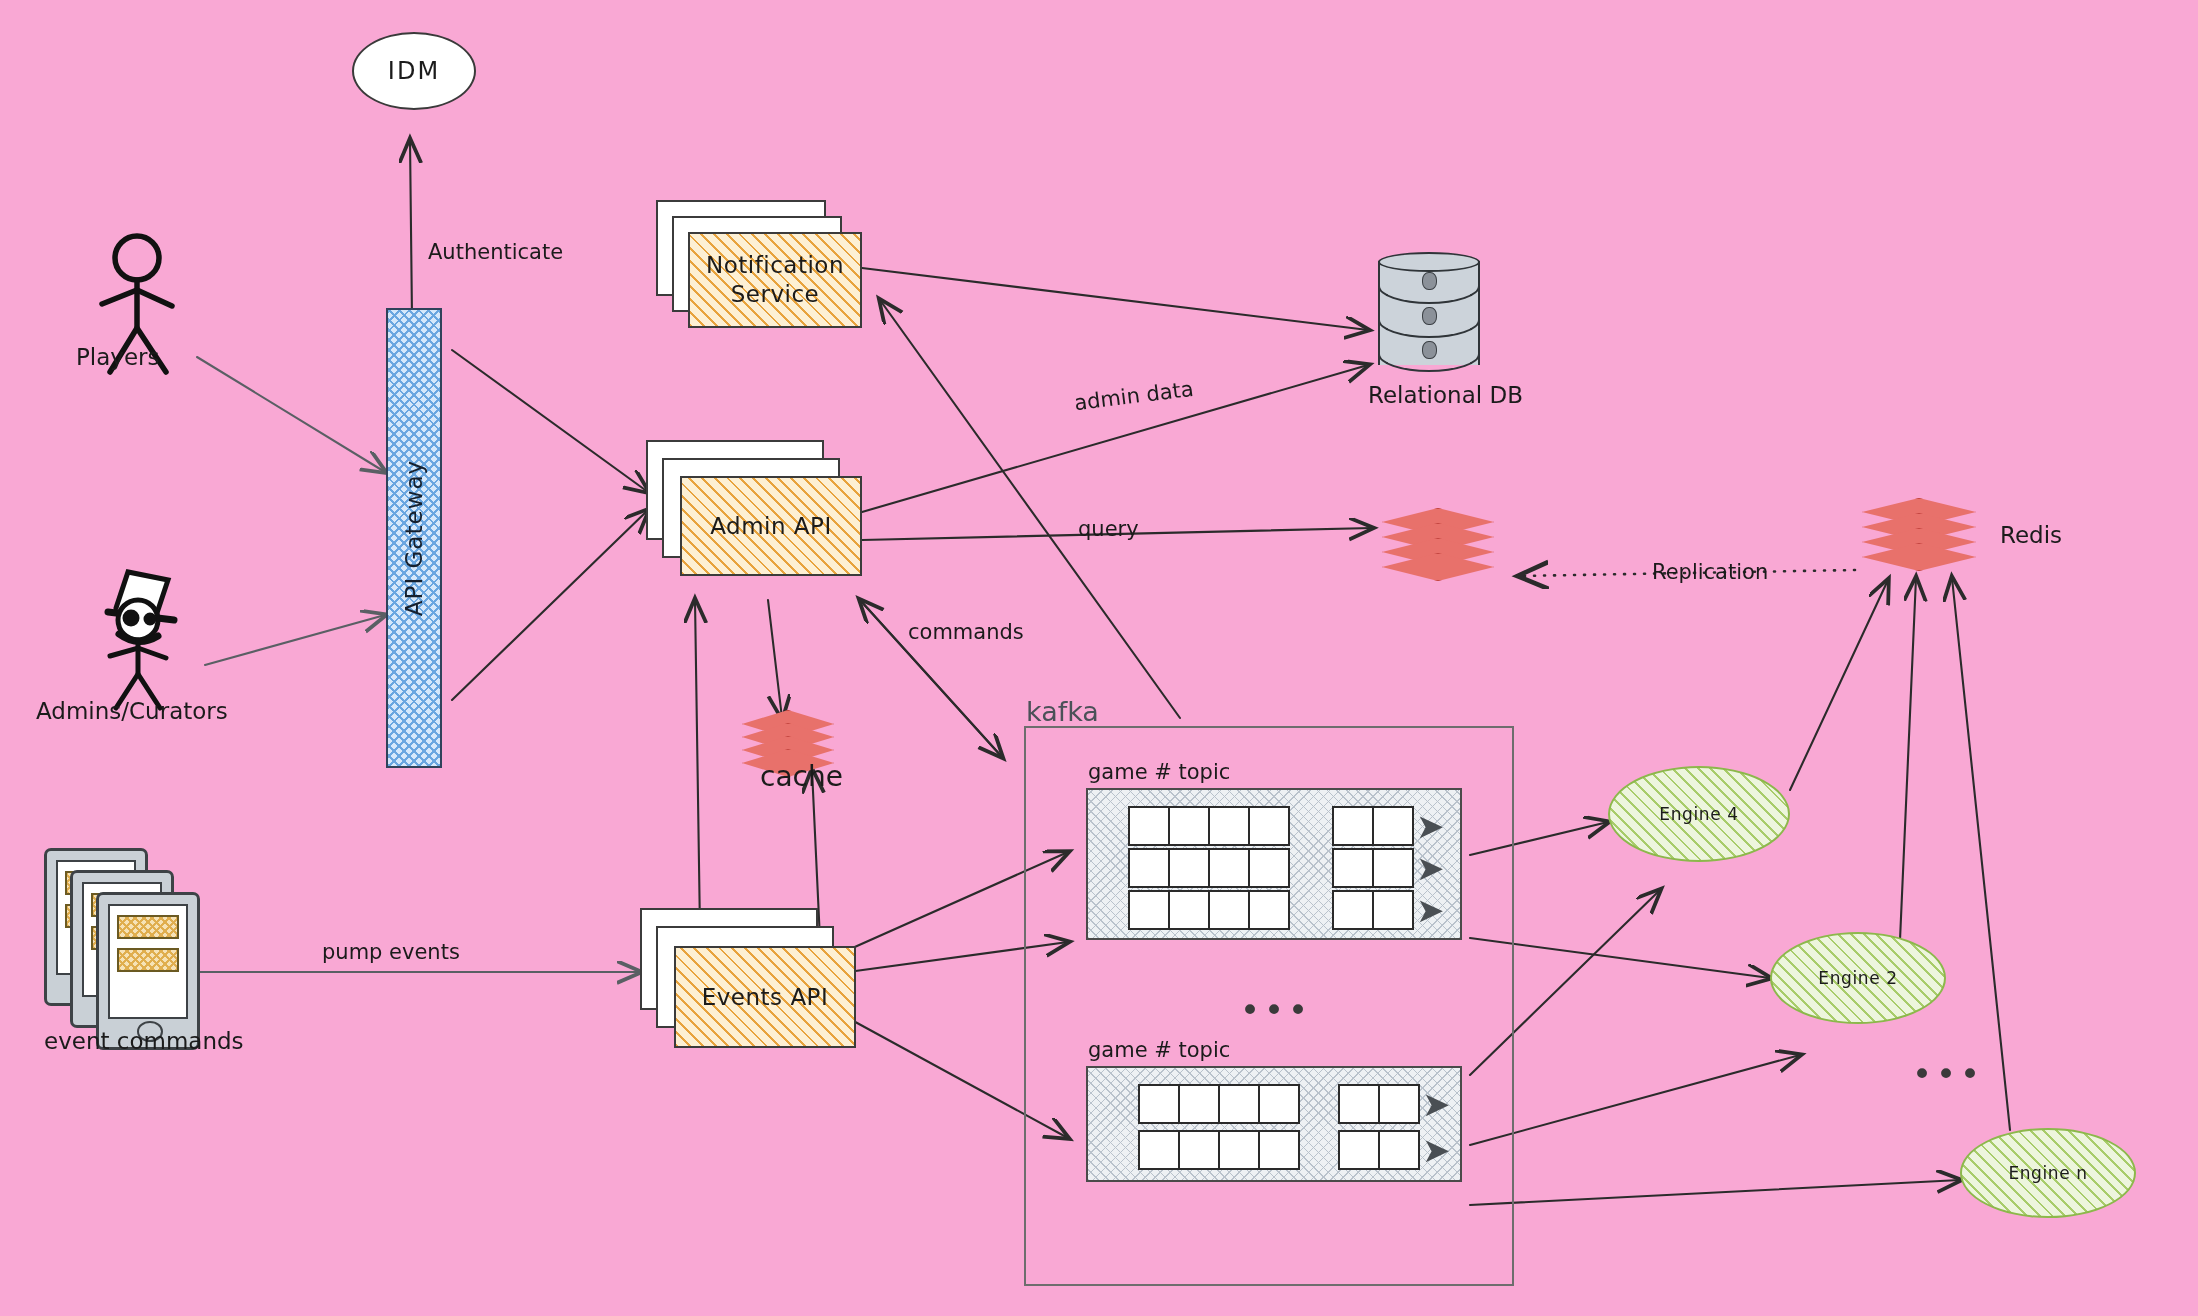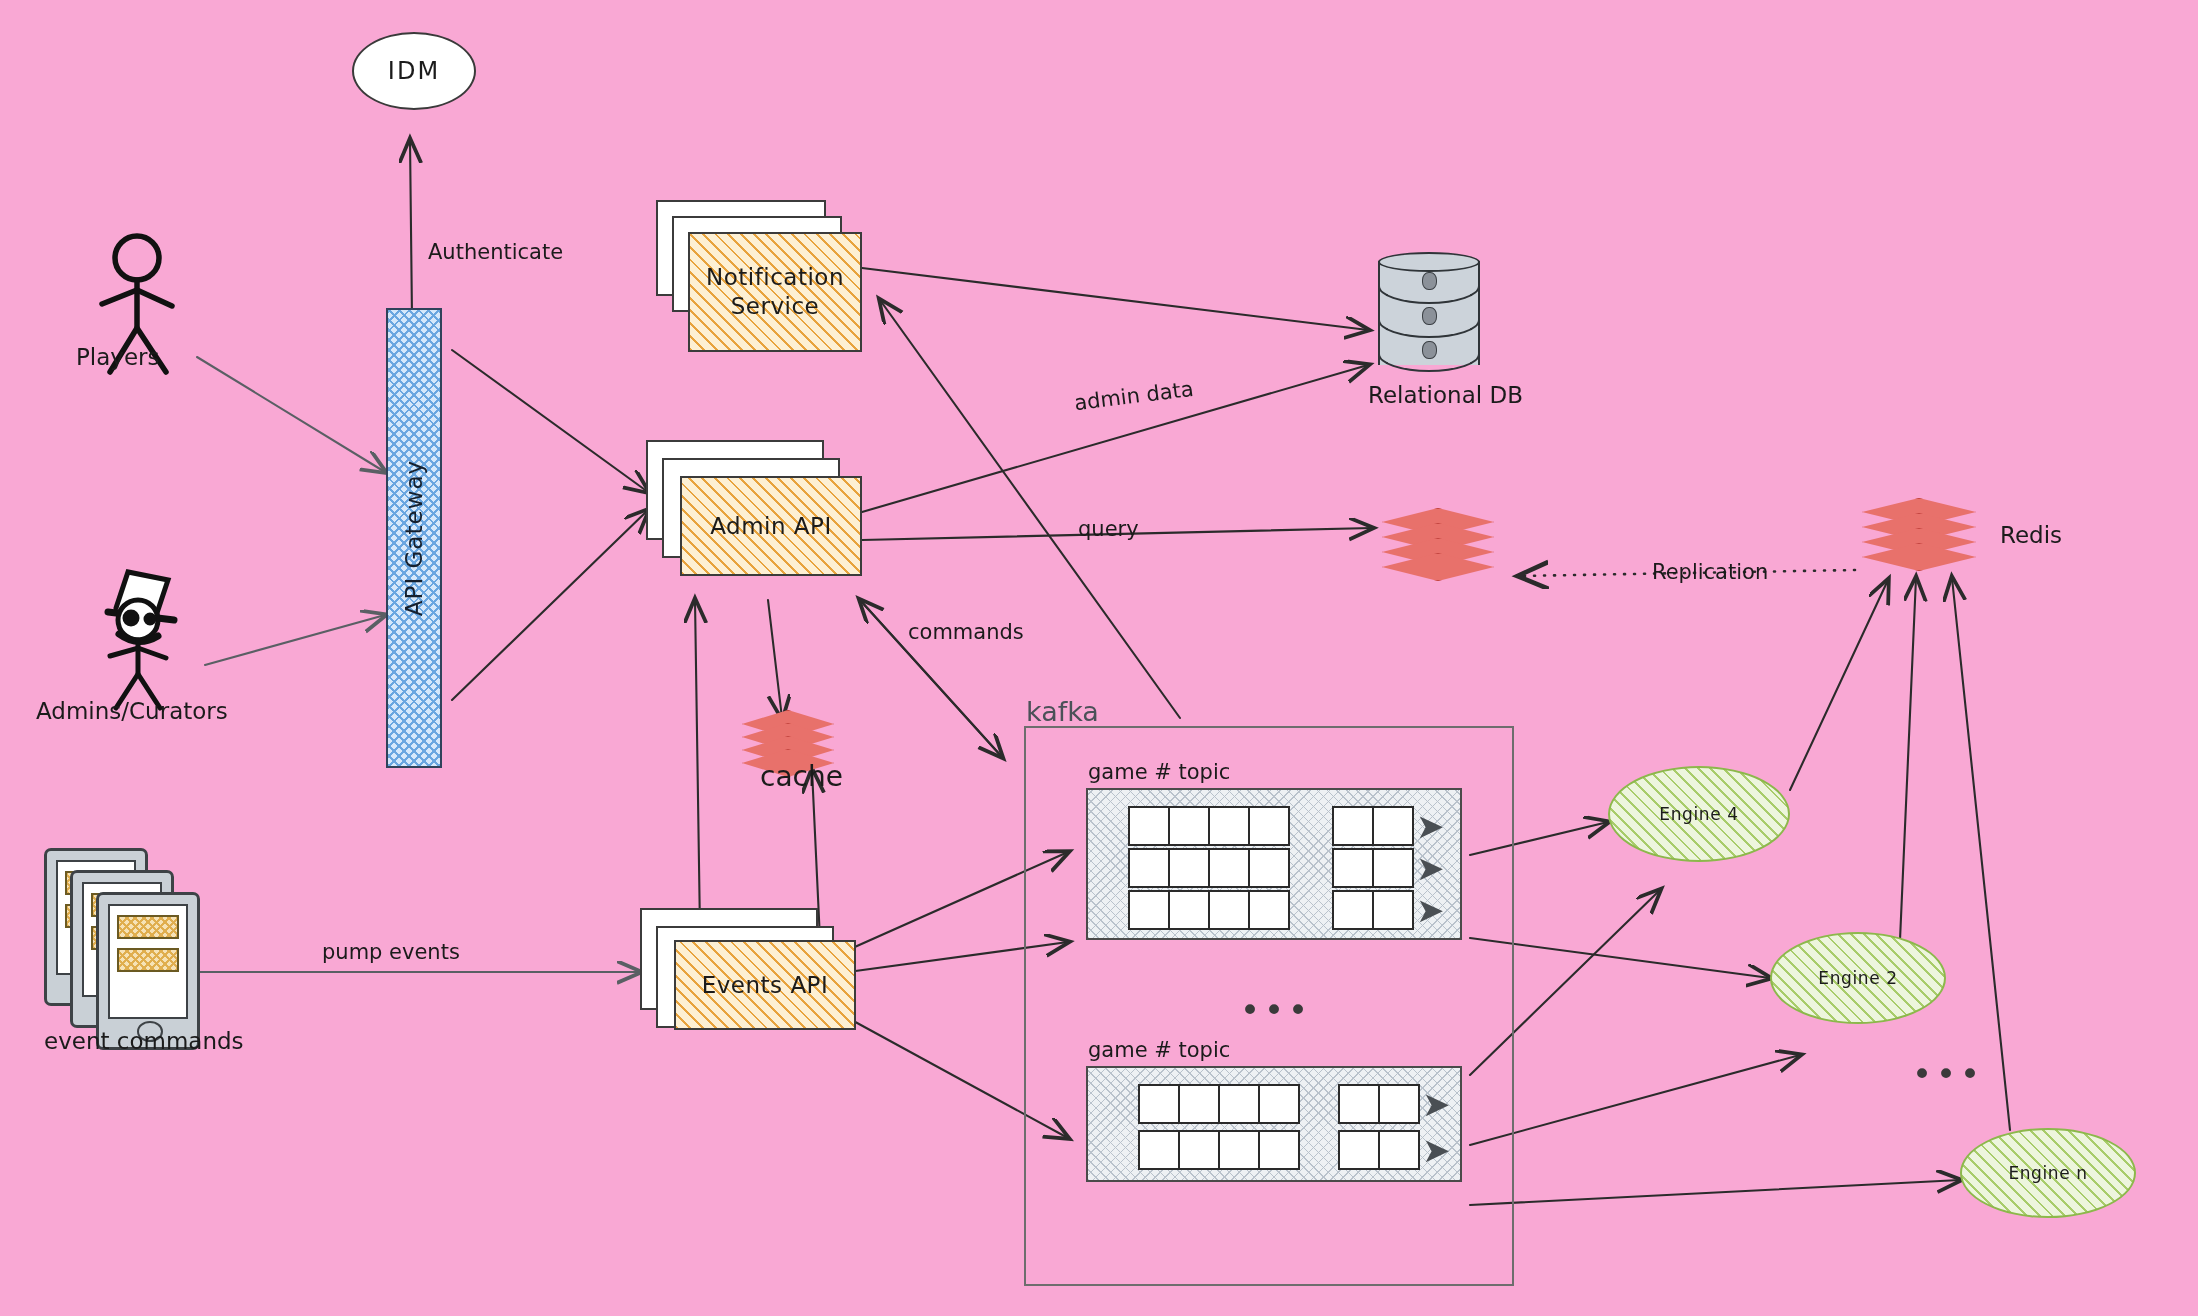--- a/index.html
+++ b/index.html
@@ -175,37 +175,37 @@
   </div>
   <div class="cap" style="left:36px;top:698px;">Admins/Curators</div>
 
   <div class="gw" style="left:386px;top:308px;width:56px;height:460px;">
     <span>API Gateway</span>
   </div>
 
   <div class="svcstack" style="left:656px;top:200px;width:206px;height:128px;">
     <div class="sh" style="left:0;top:0;width:170px;height:96px;"></div>
     <div class="sh" style="left:16px;top:16px;width:170px;height:96px;"></div>
-    <div class="front" style="left:32px;top:32px;width:174px;height:120px;">
+    <div class="front" style="left:32px;top:32px;width:174px;height:96px;">
       <span><span>Notification</span><br><span>Service</span></span>
     </div>
   </div>
 
   <div class="svcstack" style="left:646px;top:440px;width:216px;height:136px;">
     <div class="sh" style="left:0;top:0;width:178px;height:100px;"></div>
     <div class="sh" style="left:16px;top:18px;width:178px;height:100px;"></div>
     <div class="front" style="left:34px;top:36px;width:182px;height:100px;">
       <span>Admin API</span>
     </div>
   </div>
 
   <div class="svcstack" style="left:640px;top:908px;width:216px;height:140px;">
     <div class="sh" style="left:0;top:0;width:178px;height:102px;"></div>
     <div class="sh" style="left:16px;top:18px;width:178px;height:102px;"></div>
-    <div class="front" style="left:34px;top:32px;width:182px;height:90px;">
+    <div class="front" style="left:34px;top:38px;width:182px;height:102px;">
       <span>Events API</span>
     </div>
   </div>
 
   <div class="db" style="left:1378px;top:252px;width:102px;height:122px;">
     <div class="body"></div>
     <div class="cap2" style="top:0;"></div>
     <div class="sep" style="top:34px;"></div>
     <div class="sep" style="top:68px;"></div>
     <div class="sep" style="top:102px;"></div>

